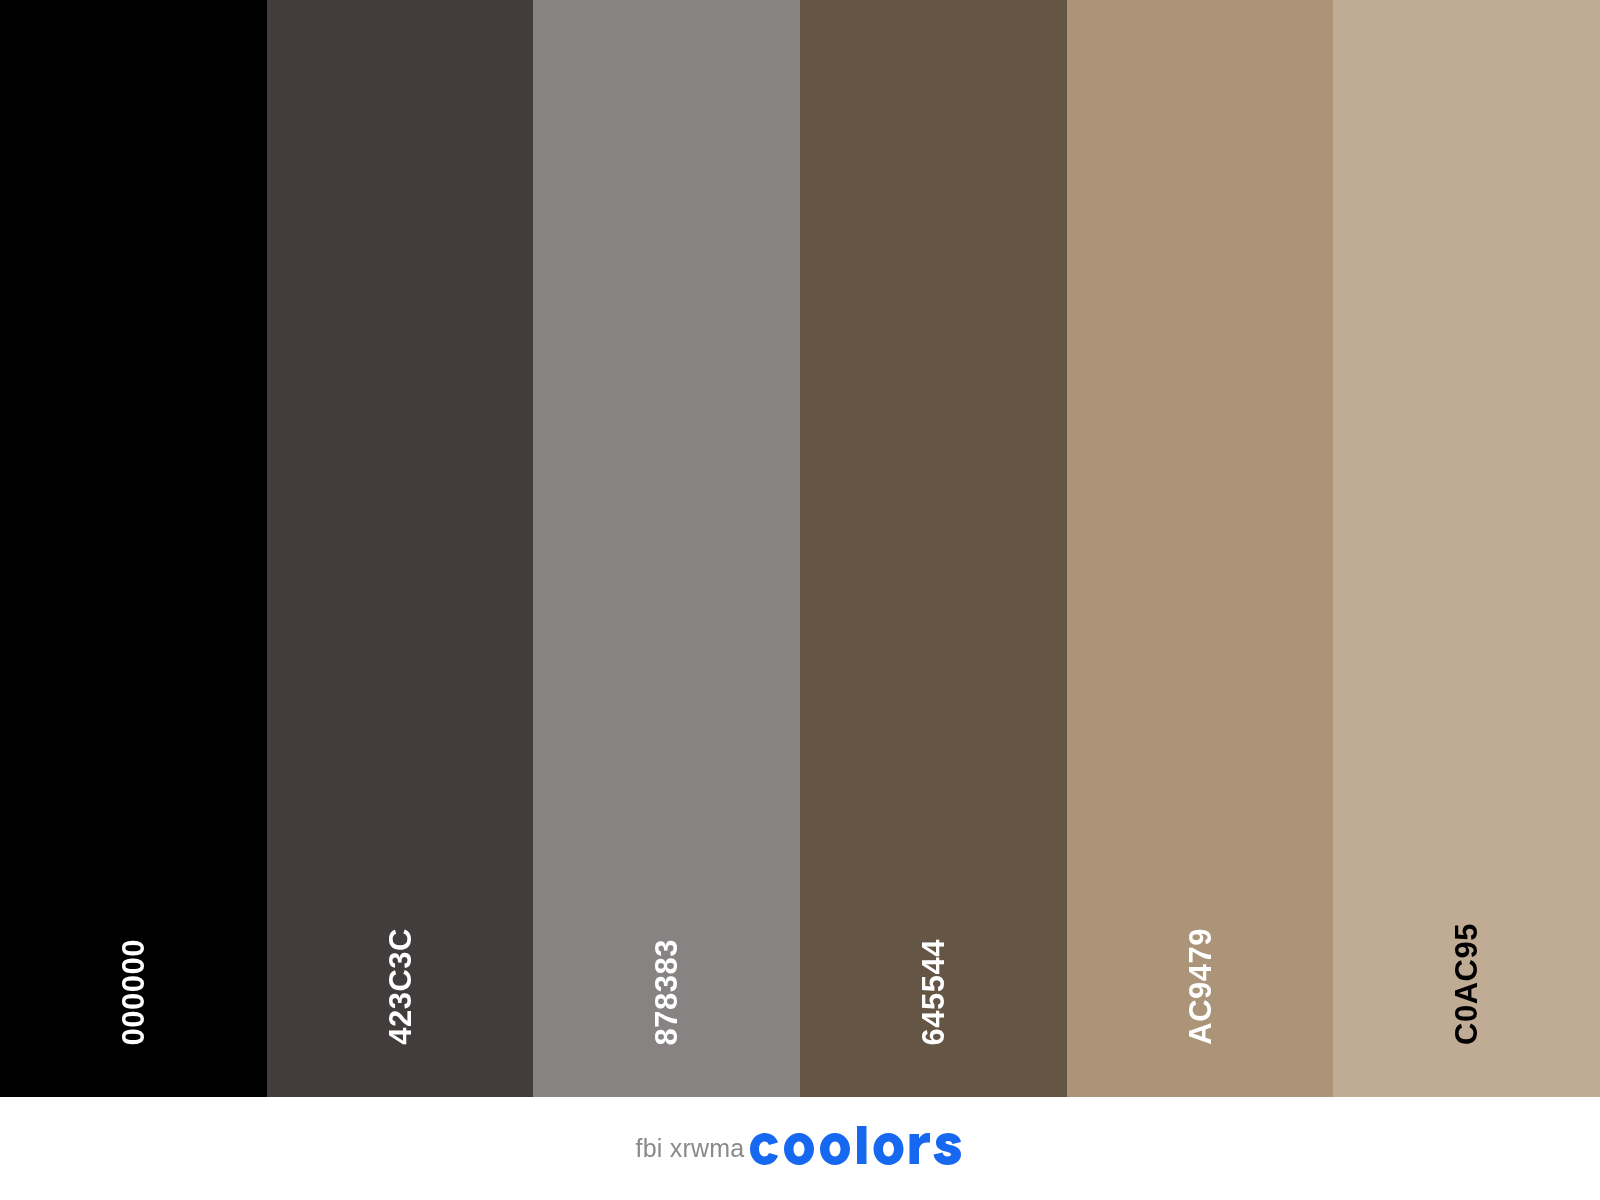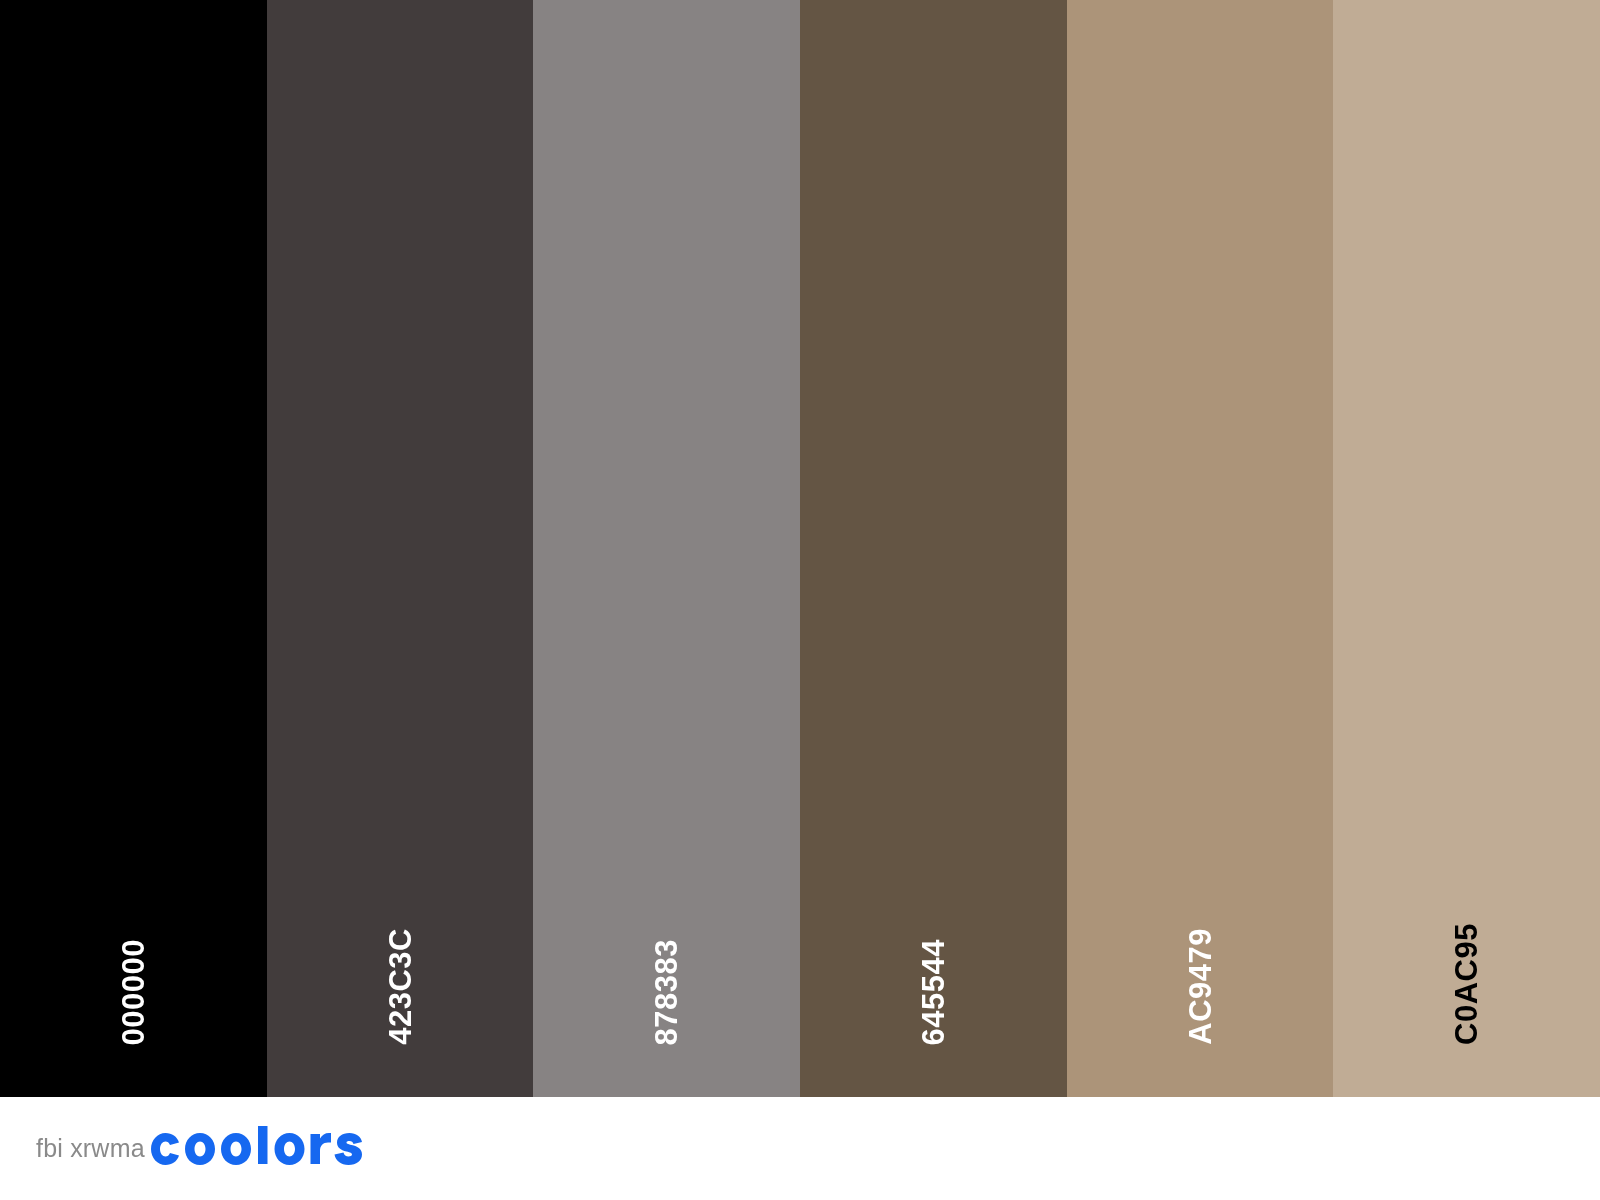--- a/index.html
+++ b/index.html
@@ -63,22 +63,22 @@
     white-space: nowrap;
     user-select: none;
   }
 
   .footer-bar {
     flex: 1 1 auto;
     width: 100%;
     background: #ffffff;
     display: flex;
     align-items: center;
-    justify-content: flex-start;
-    padding: 0 36px;
+    justify-content: center;
+    padding: 0 52px;
     box-sizing: border-box;
   }
 
   .footer-caption {
     font-family: "Liberation Sans", sans-serif;
     font-size: 25px;
     color: #8a8a8a;
     letter-spacing: 0.2px;
     white-space: nowrap;
   }

